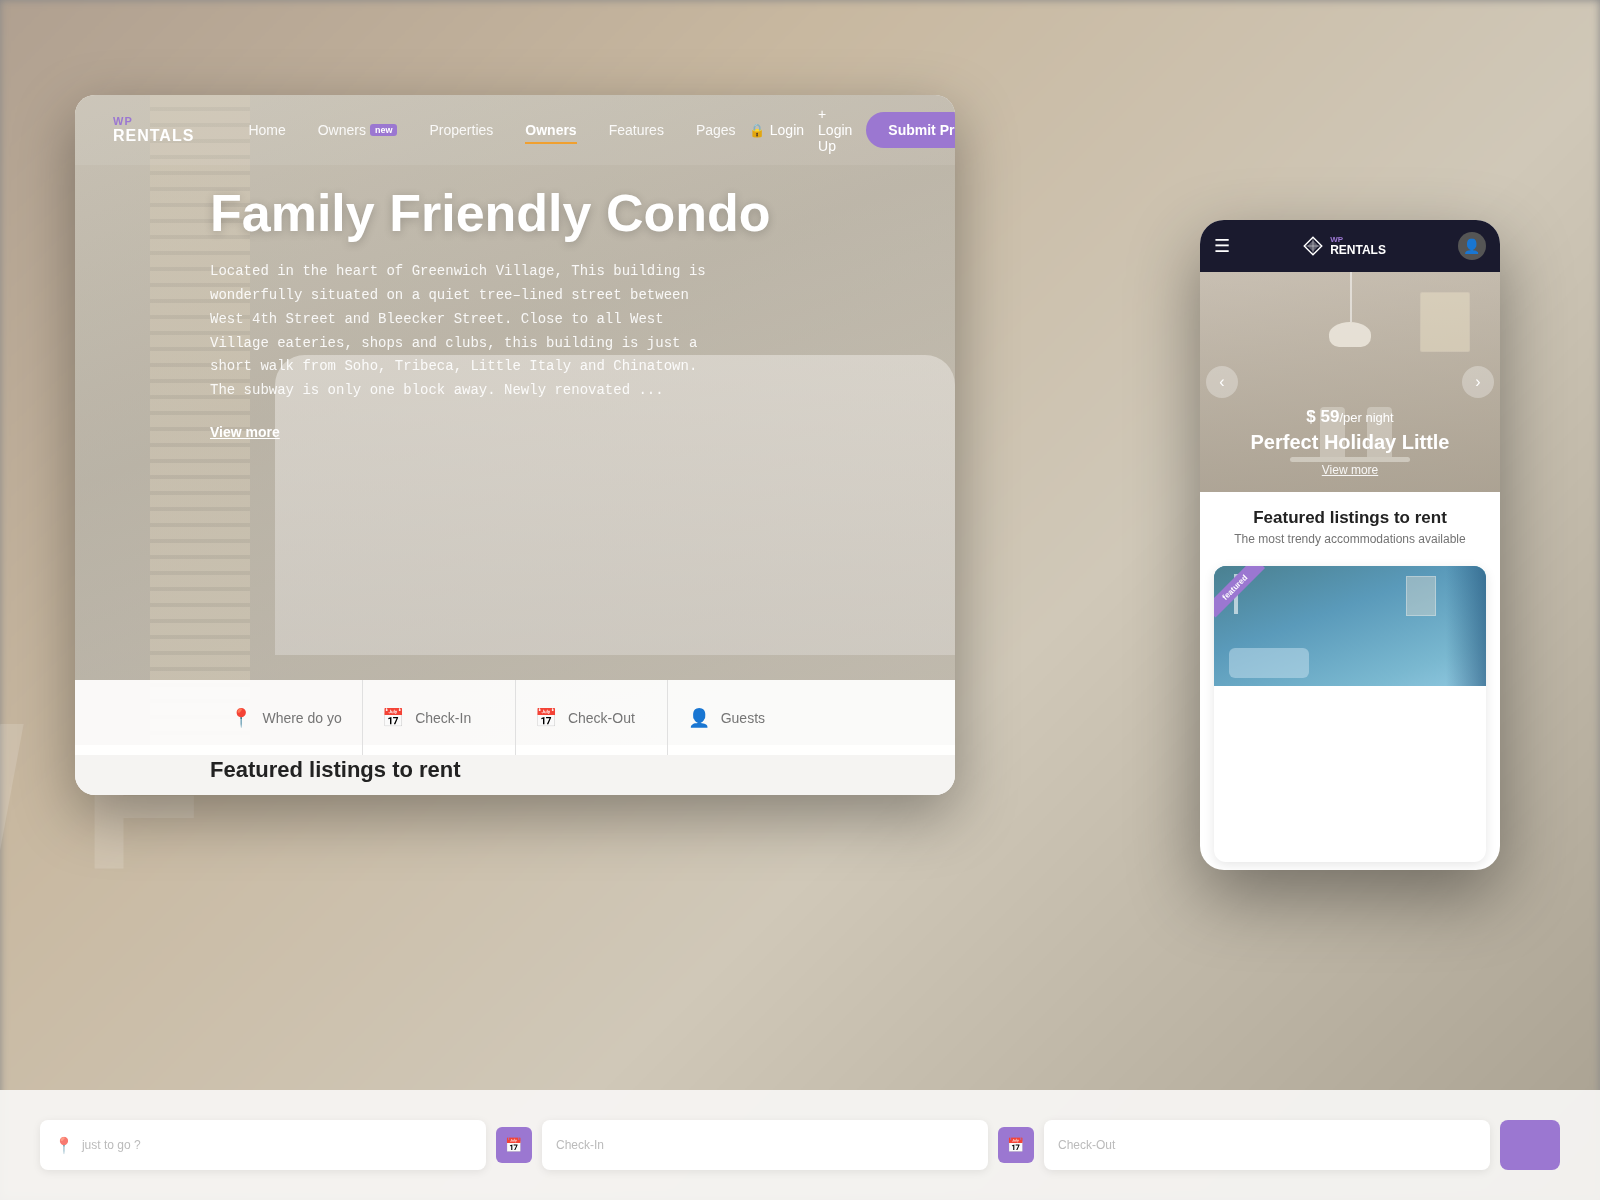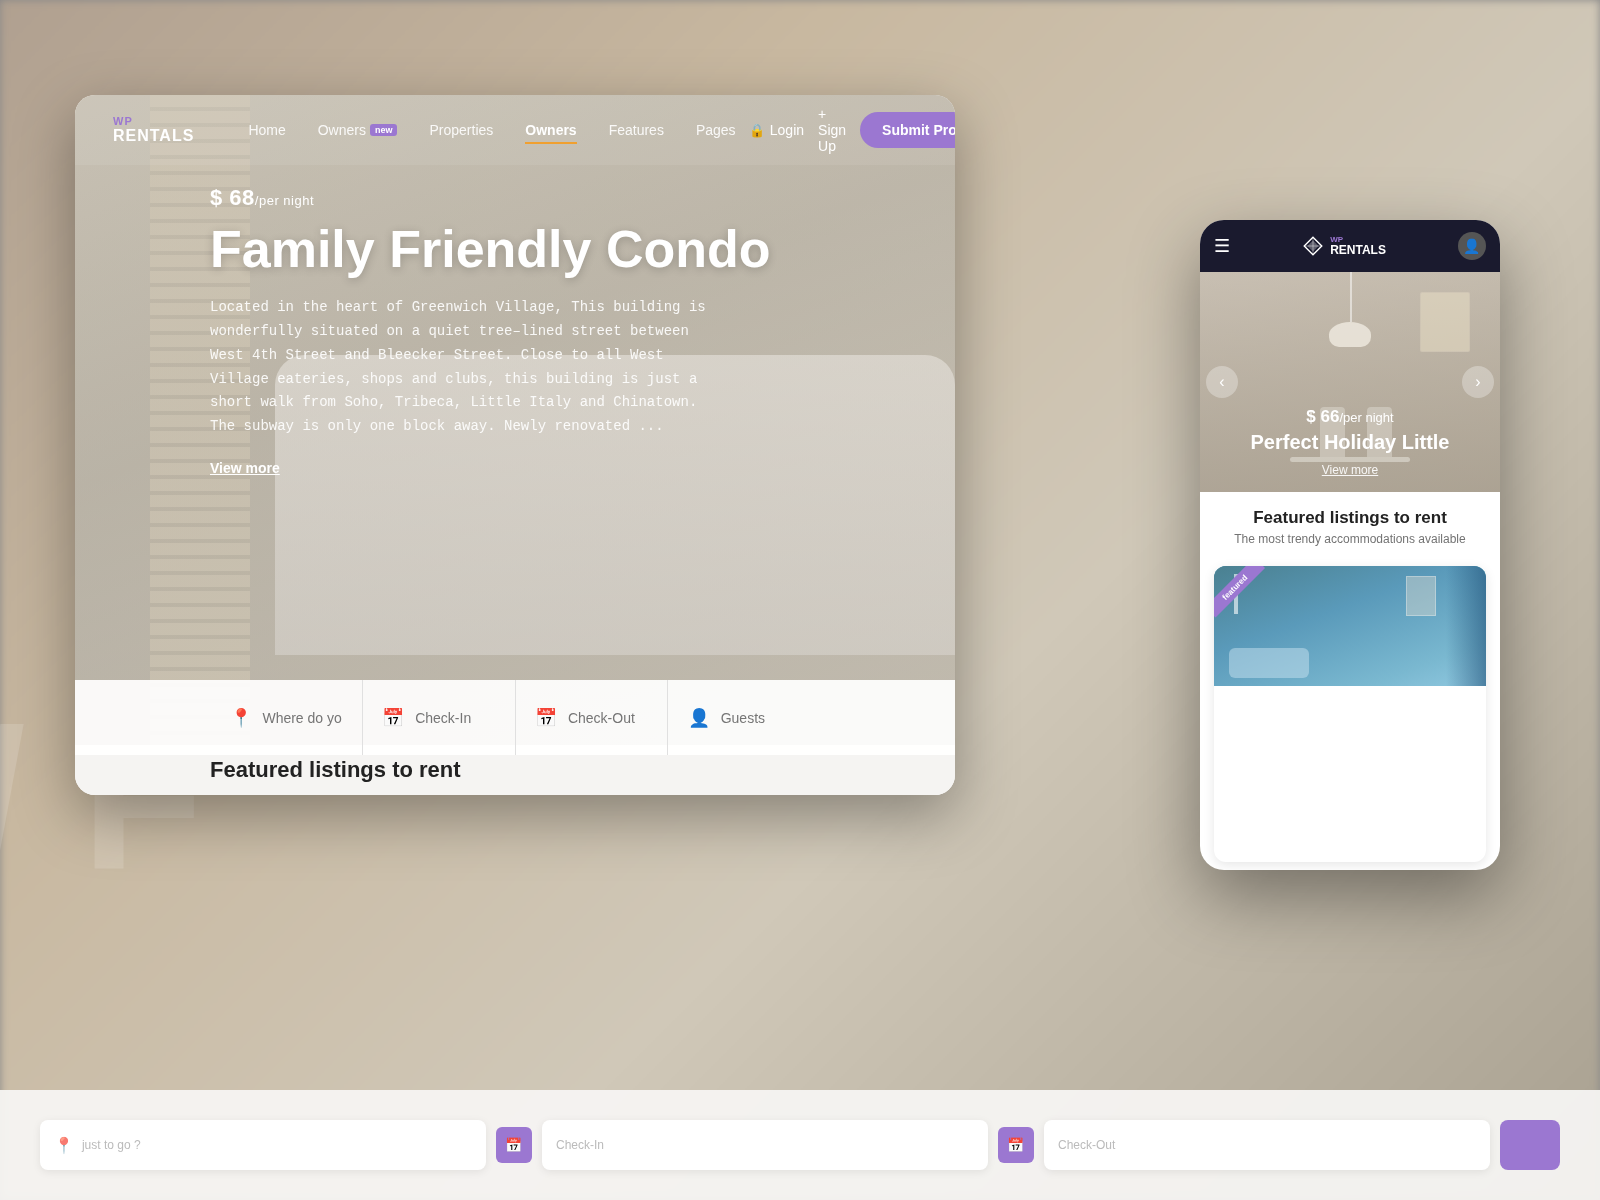--- a/index.html
+++ b/index.html
@@ -618,29 +618,26 @@
         </a>
         <a class="nav-link">Features</a>
         <a class="nav-link">Pages</a>
       </div>
 
       <div class="nav-auth">
         <span class="nav-login">
           <span style="font-size:13px;">🔒</span>
           <span>Login</span>
         </span>
-        <span class="nav-signup">+ Sign Up</span>
+        <span class="nav-signup">+ Login Up</span>
         <button class="nav-submit-btn">Submit Property</button>
       </div>
     </nav>
 
     <div class="hero-content">
-      <div class="price-tag">
-        <span class="price-amount">$ 68</span><span class="price-unit">/per night</span>
-      </div>
       <h1 class="hero-title">Family Friendly Condo</h1>
       <p class="hero-description">Located in the heart of Greenwich Village, This building is wonderfully situated on a quiet tree–lined street between West 4th Street and Bleecker Street. Close to all West Village eateries, shops and clubs, this building is just a short walk from Soho, Tribeca, Little Italy and Chinatown. The subway is only one block away. Newly renovated ...</p>
       <span class="hero-viewmore">View more</span>
     </div>
 
     <div class="search-bar">
       <div class="search-field">
         <span class="search-icon">📍</span>
         <input class="search-input" type="text" placeholder="Where do you want to go ?" style="">
       </div>
@@ -697,21 +694,21 @@
       <div style="position:absolute; top:50px; left:43%; width:14%; height:25px; background:rgba(240,235,225,0.8); border-radius:50% 50% 10px 10px;"></div>
 
       <div style="position:absolute; top:20px; right:30px; width:50px; height:60px; background:rgba(235,225,200,0.5); border:1px solid rgba(200,190,175,0.4); border-radius:2px;"></div>
     </div>
 
     <div class="mobile-arrow mobile-arrow-left">‹</div>
     <div class="mobile-arrow mobile-arrow-right">›</div>
 
     <div class="mobile-hero-content">
       <div class="mobile-price">
-        <strong>$ 66</strong><span>/per night</span>
+        <strong>$ 59</strong><span>/per night</span>
       </div>
       <div class="mobile-cabin-title">Perfect Holiday Little</div>
       <span class="mobile-viewmore">View more</span>
     </div>
   </div>
 
   <div class="mobile-featured">
     <div class="mobile-featured-title">Featured listings to rent</div>
     <div class="mobile-featured-sub">The most trendy accommodations available</div>
   </div>

